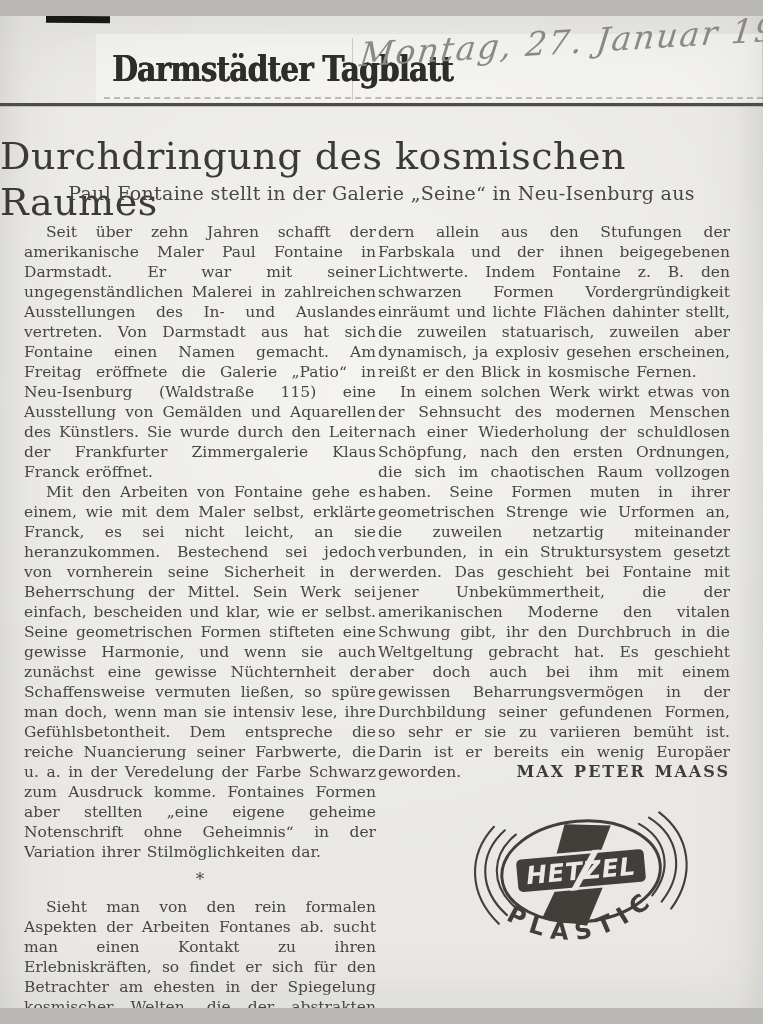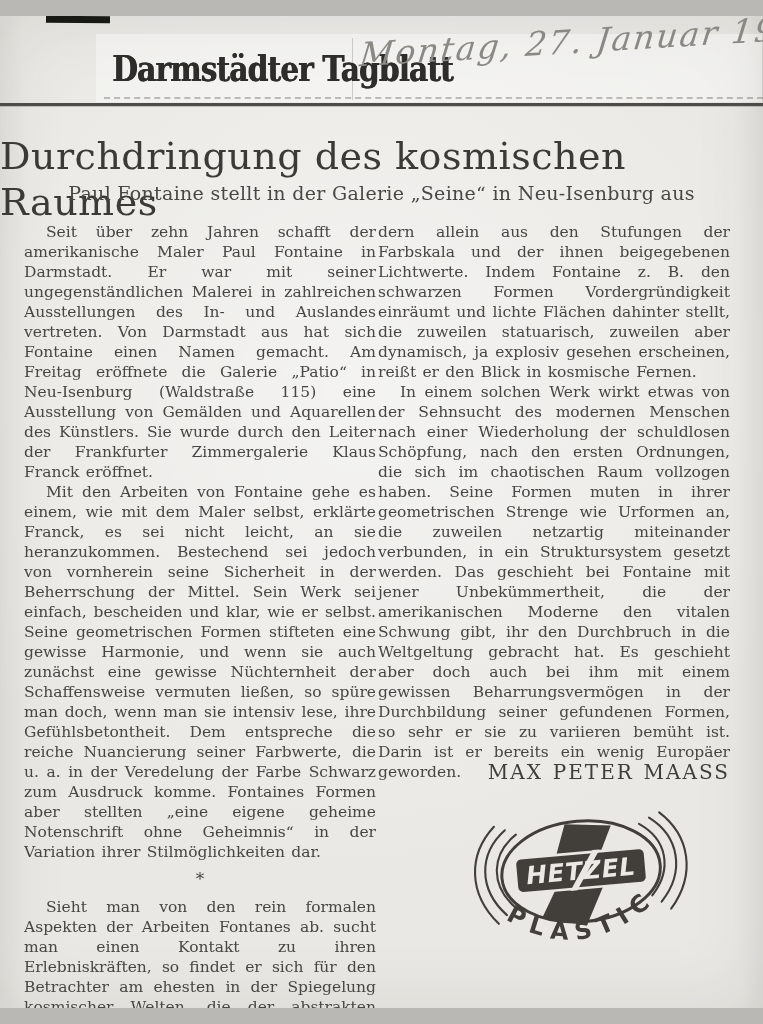--- a/index.html
+++ b/index.html
@@ -89,23 +89,24 @@
   }
   .col p.indent{text-indent:22px;}
   .sep{
     text-align:center;
     font-size:17px;line-height:1;
     margin:9px 0 9px 0;
     color:#474643;
   }
   .author{
     float:right;
-    font-size:20px;letter-spacing:2px;
+    font-size:16px;letter-spacing:2px;
     color:#3e3d3a;
     white-space:nowrap;
+    font-weight:bold;
   }
   
   .stamp{
     margin:16px 0 0 84px;
     width:240px;height:168px;
     transform:rotate(-5deg);
     opacity:0.92;
   }
   .stamp svg{display:block;width:100%;height:100%;}
 </style>

